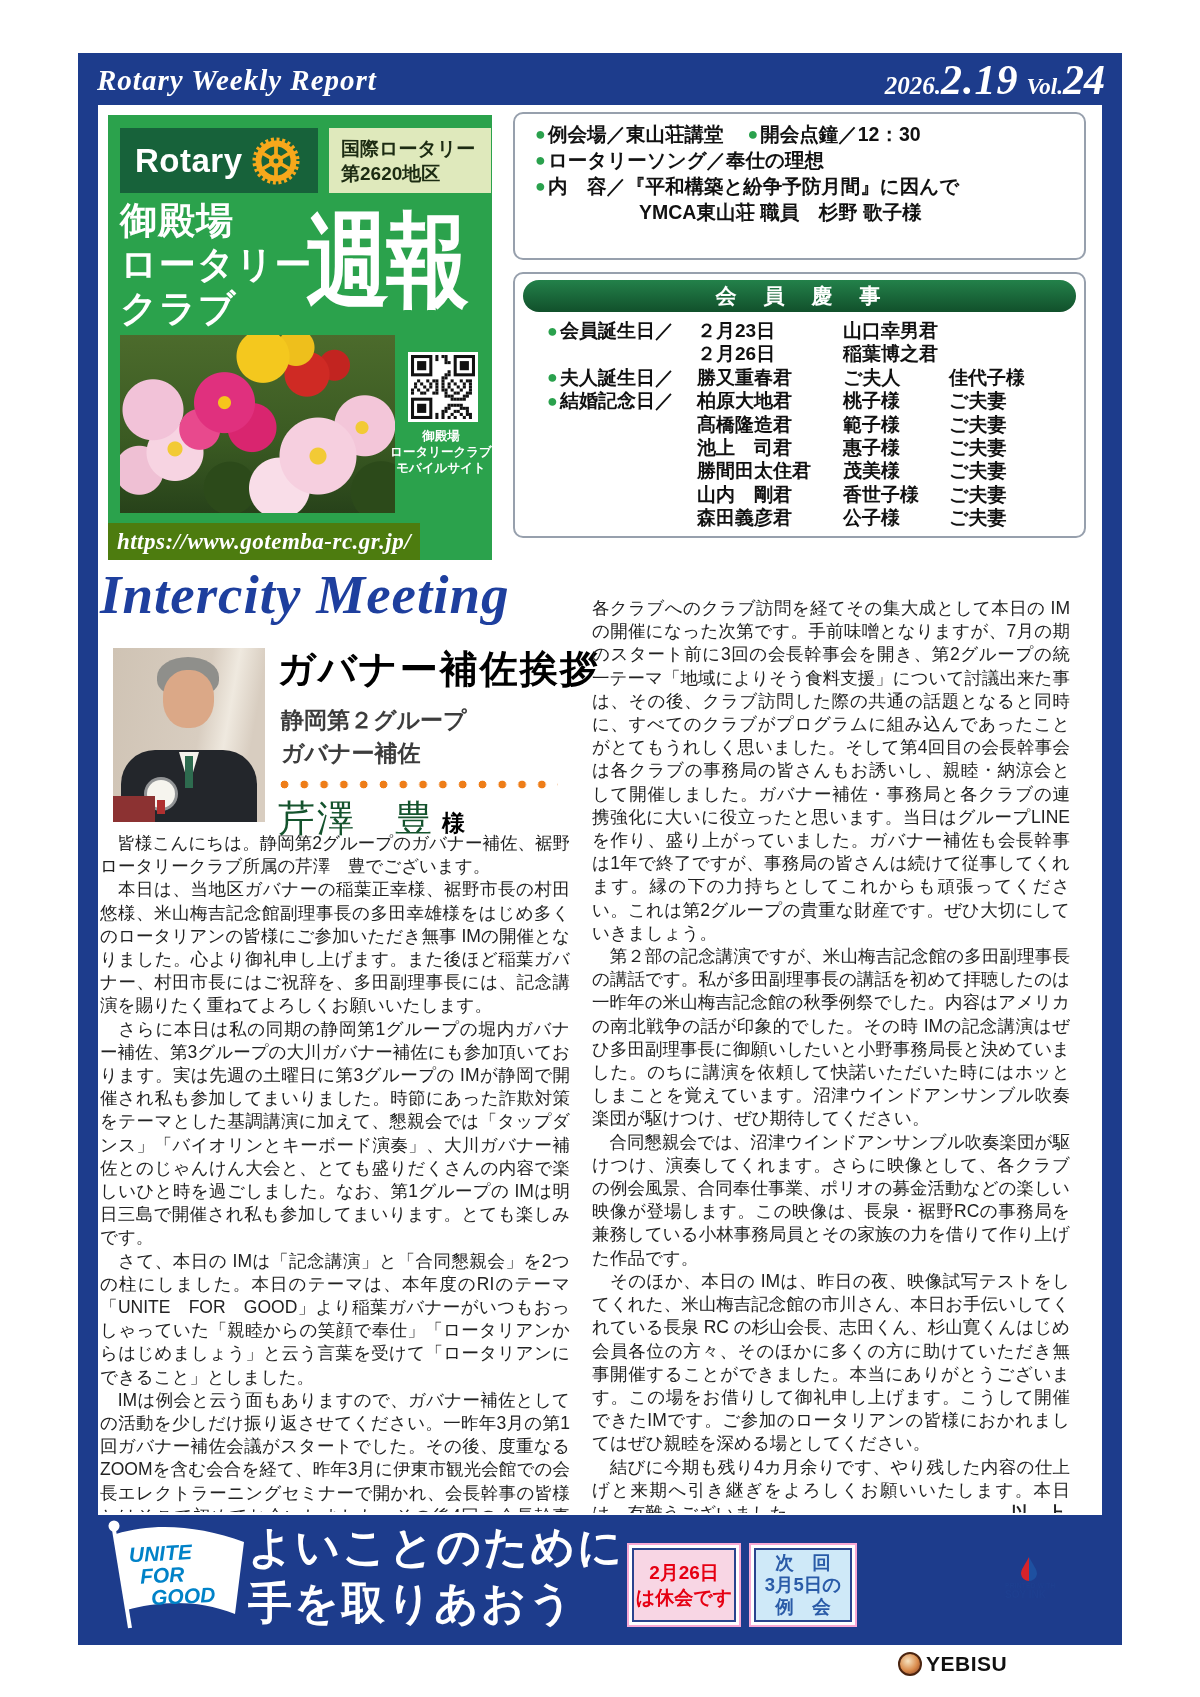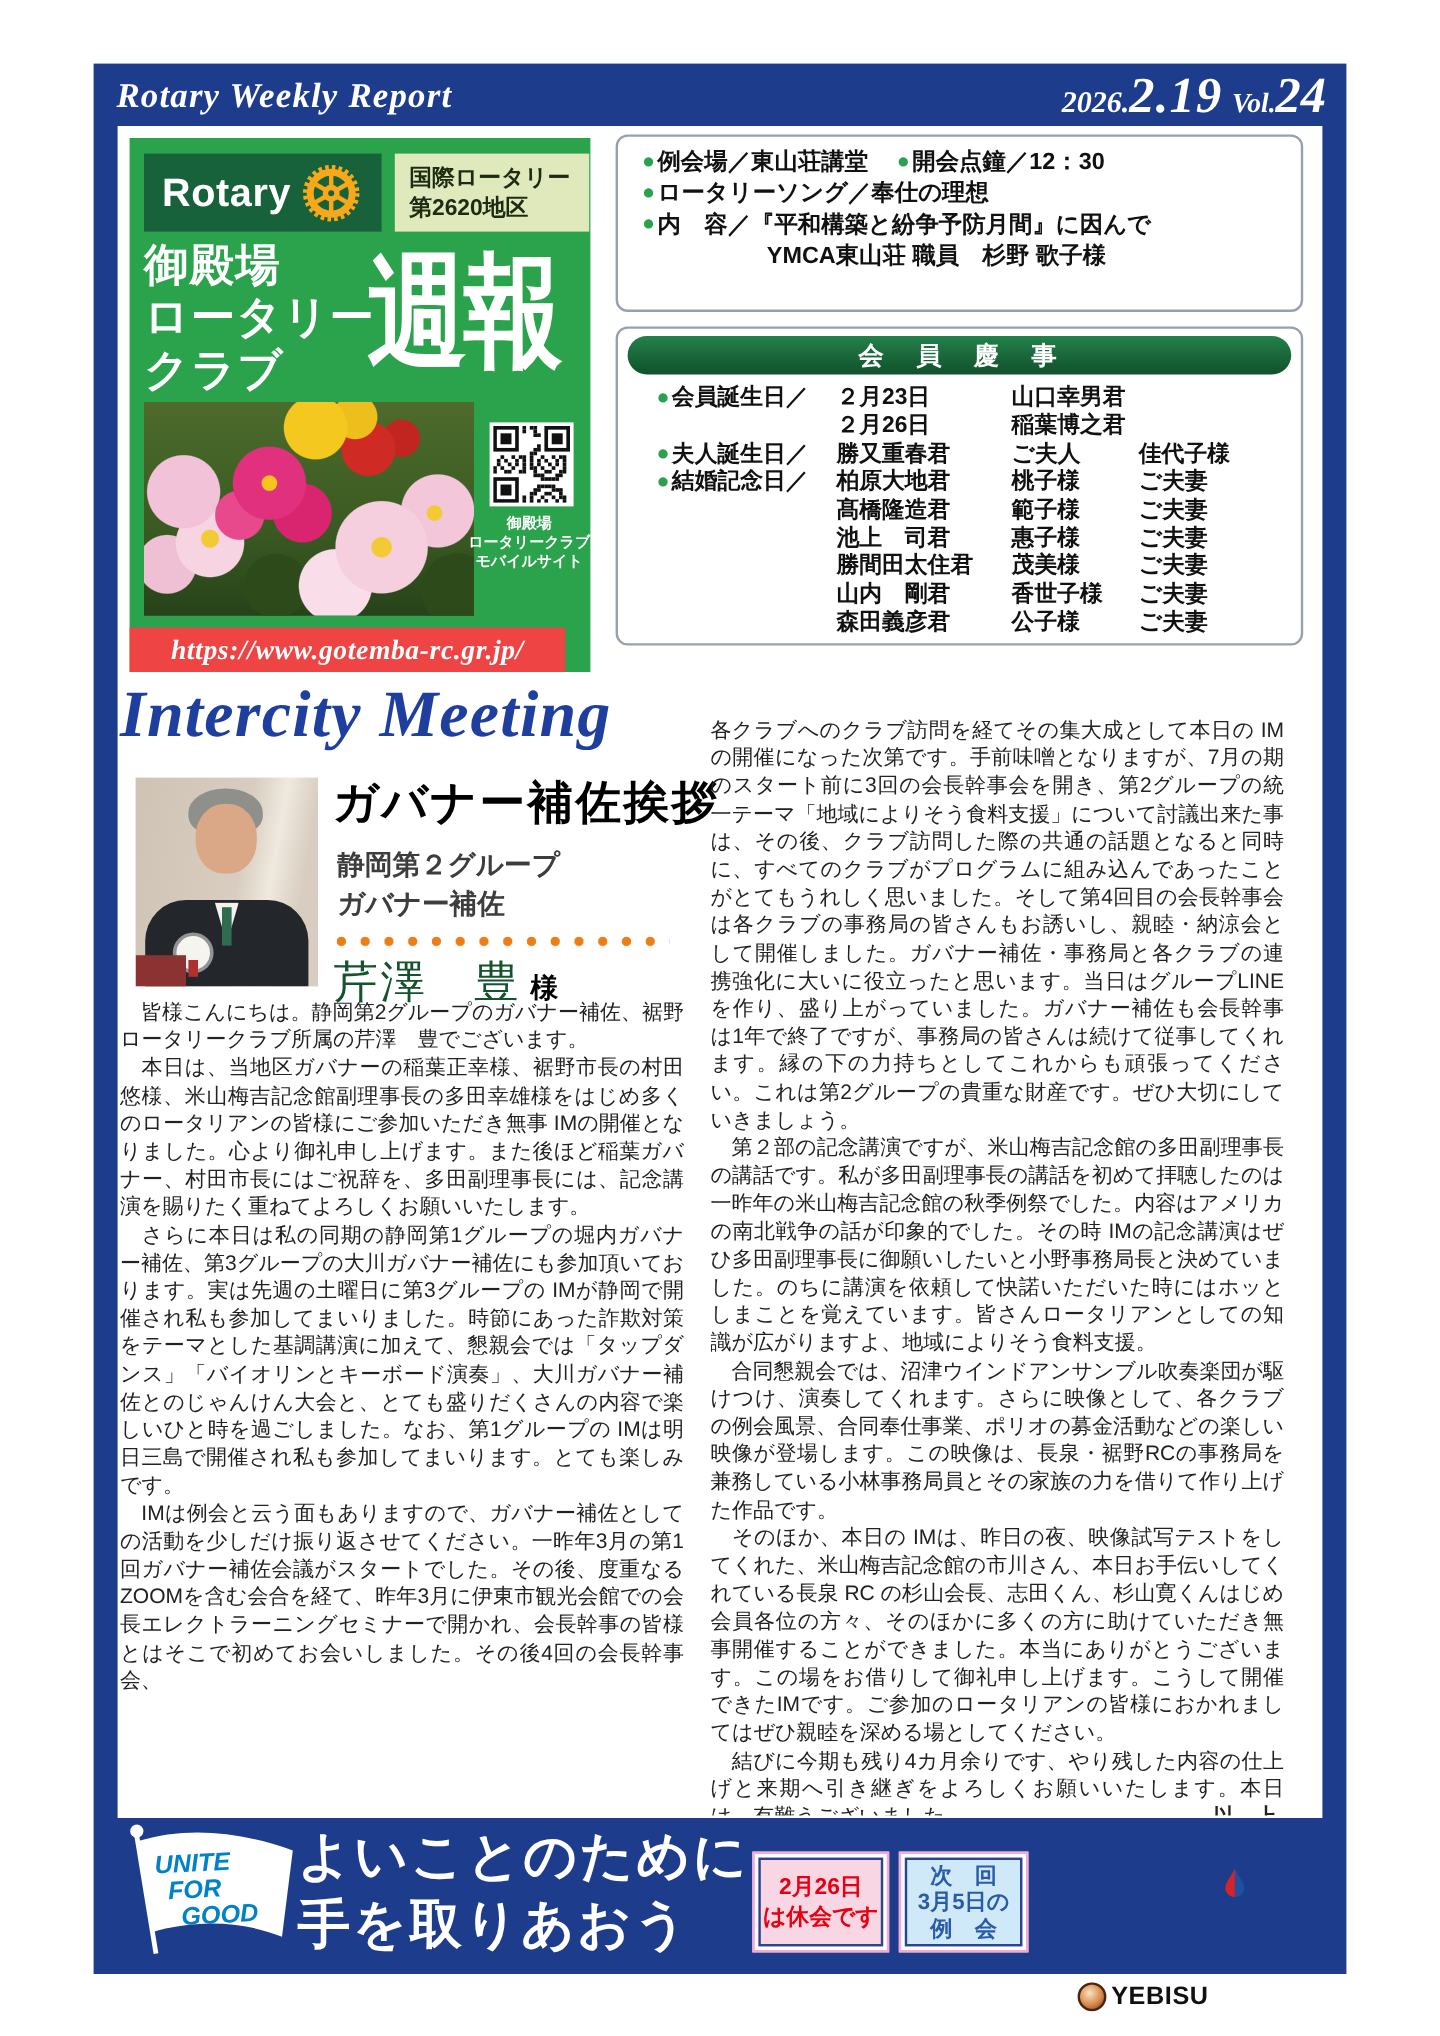--- a/index.html
+++ b/index.html
@@ -51,21 +51,21 @@
       radial-gradient(circle at 72% 68%, #f6cfdf 0 38px, rgba(0,0,0,0) 39px),
       radial-gradient(circle at 89% 51%, #f3c6d9 0 30px, rgba(0,0,0,0) 31px),
       radial-gradient(circle at 58% 86%, #f9dde8 0 30px, rgba(0,0,0,0) 31px),
       radial-gradient(circle at 40% 86%, #2c4a1a 0 26px, rgba(0,0,0,0) 27px),
       radial-gradient(circle at 95% 88%, #2c4a1a 0 30px, rgba(0,0,0,0) 31px),
       linear-gradient(180deg,#4c6b2c 0%,#3a5a22 60%,#27421a 100%);}
   .m-qr{left:300px;top:237px;width:70px;height:70px;background:#fff;padding:3px;box-sizing:border-box;}
   .m-qr svg{width:64px;height:64px;display:block;}
   .m-qrcap{left:280px;top:313px;width:106px;text-align:center;color:#fff;font-size:12.5px;
            line-height:16px;font-weight:bold;}
-  .m-url{left:0;top:408px;width:363px;height:37px;background:#ef4444;display:flex;
+  .m-url{left:0;top:408px;width:312px;height:37px;background:#4d7c0f;display:flex;
          align-items:center;justify-content:center;}
   .m-url span{color:#fff;font-style:italic;font-weight:bold;font-size:23px;letter-spacing:.5px;
               font-family:"Liberation Serif","DejaVu Serif",serif;}
 
   
   .infobox{left:513px;width:573px;border:2px solid #97a0ad;border-radius:10px;background:#fff;box-sizing:border-box;}
   #program-box{top:112px;height:148px;}
   #celebration-box{top:272px;height:266px;}
   .pill{height:32px;margin:6px 8px 0;border-radius:16px;background:linear-gradient(180deg,#23814a,#11502b);
         color:#fff;display:flex;align-items:center;justify-content:center;font-size:21px;font-weight:bold;letter-spacing:3px;}
@@ -434,26 +434,27 @@
   <div class="abs" id="dots"></div>
   <div class="abs" id="sp-name">
     <span class="nm">芹澤　豊</span>
     <span class="hn">様</span>
   </div>
 
   <div class="abs col" id="col-left">
       <p class="body-p">　皆様こんにちは。静岡第2グループのガバナー補佐、裾野ロータリークラブ所属の芹澤　豊でございます。</p>
       <p class="body-p">　本日は、当地区ガバナーの稲葉正幸様、裾野市長の村田悠様、米山梅吉記念館副理事長の多田幸雄様をはじめ多くのロータリアンの皆様にご参加いただき無事 IMの開催となりました。心より御礼申し上げます。また後ほど稲葉ガバナー、村田市長にはご祝辞を、多田副理事長には、記念講演を賜りたく重ねてよろしくお願いいたします。</p>
       <p class="body-p">　さらに本日は私の同期の静岡第1グループの堀内ガバナー補佐、第3グループの大川ガバナー補佐にも参加頂いております。実は先週の土曜日に第3グループの IMが静岡で開催され私も参加してまいりました。時節にあった詐欺対策をテーマとした基調講演に加えて、懇親会では「タップダンス」「バイオリンとキーボード演奏」、大川ガバナー補佐とのじゃんけん大会と、とても盛りだくさんの内容で楽しいひと時を過ごしました。なお、第1グループの IMは明日三島で開催され私も参加してまいります。とても楽しみです。</p>
+      <p class="body-p">　さて、本日の IMは「記念講演」と「合同懇親会」を2つの柱にしました。本日のテーマは、本年度のRIのテーマ「UNITE　FOR　GOOD」より稲葉ガバナーがいつもおっしゃっていた「親睦からの笑顔で奉仕」「ロータリアンからはじめましょう」と云う言葉を受けて「ロータリアンにできること」としました。</p>
       <p class="body-p">　IMは例会と云う面もありますので、ガバナー補佐としての活動を少しだけ振り返させてください。一昨年3月の第1回ガバナー補佐会議がスタートでした。その後、度重なるZOOMを含む会合を経て、昨年3月に伊東市観光会館での会長エレクトラーニングセミナーで開かれ、会長幹事の皆様とはそこで初めてお会いしました。その後4回の会長幹事会、</p>
     </div>
   <div class="abs col" id="col-right">
     <div id="right-paras">
         <p class="body-p">各クラブへのクラブ訪問を経てその集大成として本日の IMの開催になった次第です。手前味噌となりますが、7月の期のスタート前に3回の会長幹事会を開き、第2グループの統一テーマ「地域によりそう食料支援」について討議出来た事は、その後、クラブ訪問した際の共通の話題となると同時に、すべてのクラブがプログラムに組み込んであったことがとてもうれしく思いました。そして第4回目の会長幹事会は各クラブの事務局の皆さんもお誘いし、親睦・納涼会として開催しました。ガバナー補佐・事務局と各クラブの連携強化に大いに役立ったと思います。当日はグループLINEを作り、盛り上がっていました。ガバナー補佐も会長幹事は1年で終了ですが、事務局の皆さんは続けて従事してくれます。縁の下の力持ちとしてこれからも頑張ってください。これは第2グループの貴重な財産です。ぜひ大切にしていきましょう。</p>
-        <p class="body-p">　第２部の記念講演ですが、米山梅吉記念館の多田副理事長の講話です。私が多田副理事長の講話を初めて拝聴したのは一昨年の米山梅吉記念館の秋季例祭でした。内容はアメリカの南北戦争の話が印象的でした。その時 IMの記念講演はぜひ多田副理事長に御願いしたいと小野事務局長と決めていました。のちに講演を依頼して快諾いただいた時にはホッとしまことを覚えています。皆さんロータリアンとしての知識が広がりますよ、地域によりそう食料支援。</p>
+        <p class="body-p">　第２部の記念講演ですが、米山梅吉記念館の多田副理事長の講話です。私が多田副理事長の講話を初めて拝聴したのは一昨年の米山梅吉記念館の秋季例祭でした。内容はアメリカの南北戦争の話が印象的でした。その時 IMの記念講演はぜひ多田副理事長に御願いしたいと小野事務局長と決めていました。のちに講演を依頼して快諾いただいた時にはホッとしまことを覚えています。沼津ウインドアンサンブル吹奏楽団が駆けつけ、ぜひ期待してください。</p>
         <p class="body-p">　合同懇親会では、沼津ウインドアンサンブル吹奏楽団が駆けつけ、演奏してくれます。さらに映像として、各クラブの例会風景、合同奉仕事業、ポリオの募金活動などの楽しい映像が登場します。この映像は、長泉・裾野RCの事務局を兼務している小林事務局員とその家族の力を借りて作り上げた作品です。</p>
         <p class="body-p">　そのほか、本日の IMは、昨日の夜、映像試写テストをしてくれた、米山梅吉記念館の市川さん、本日お手伝いしてくれている長泉 RC の杉山会長、志田くん、杉山寛くんはじめ会員各位の方々、そのほかに多くの方に助けていただき無事開催することができました。本当にありがとうございます。この場をお借りして御礼申し上げます。こうして開催できたIMです。ご参加のロータリアンの皆様におかれましてはぜひ親睦を深める場としてください。</p>
         <p class="body-p">　結びに今期も残り4カ月余りです、やり残した内容の仕上げと来期へ引き継ぎをよろしくお願いいたします。本日は、有難うございました。</p>
       </div>
     <div class="closing">以　上</div>
   </div>
 
   <div class="abs" id="flag">
     <svg viewBox="0 0 152 114">
       <circle cx="14" cy="8" r="5.5" fill="#fff"></circle>

